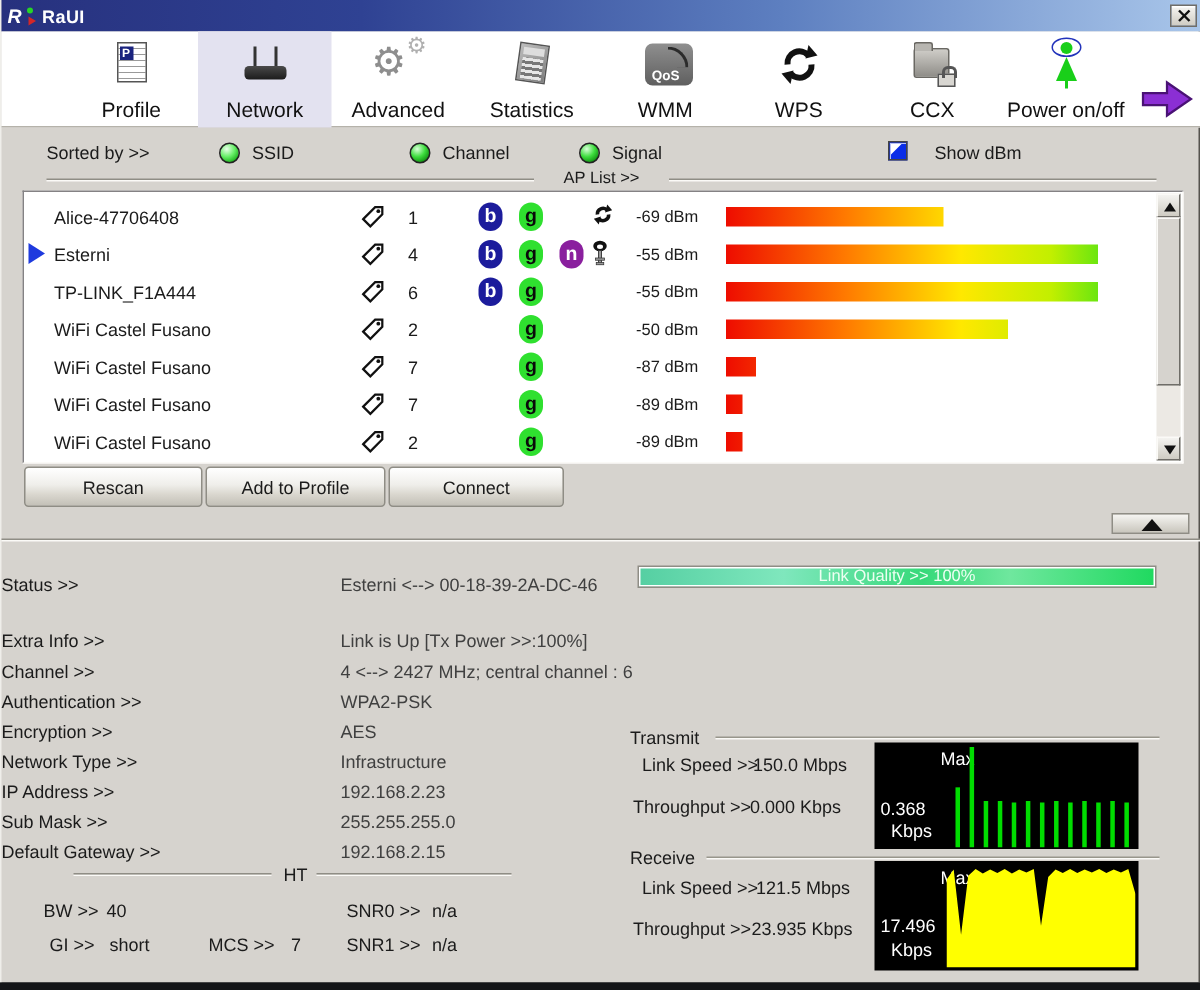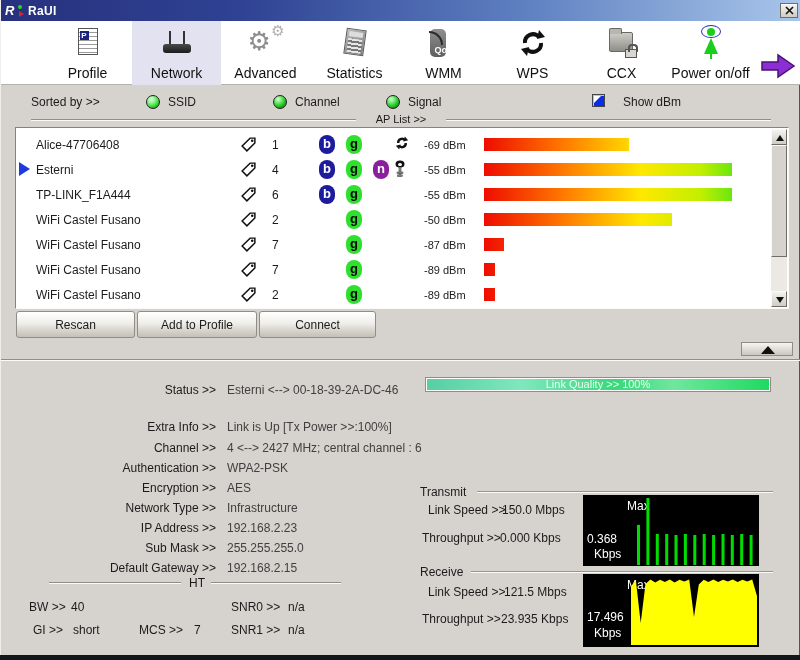--- a/index.html
+++ b/index.html
@@ -41,21 +41,21 @@
   .ic-ant1,.ic-ant2 { position:absolute; top:5px; width:2px; height:14px; background:#333; }
   .ic-ant1{ left:9px; } .ic-ant2{ left:23px; }
   .ic-gear1 { position:absolute; left:-1px; top:2px; font-size:26px; color:#8e8e8e; line-height:26px;}
   .ic-gear2 { position:absolute; right:-2px; top:-3px; font-size:15px; color:#b0b0b0; line-height:15px;}
   .ic-calc { position:absolute; left:7px; top:3px; width:20px; height:26px; transform:rotate(8deg);
       background:linear-gradient(135deg,#bdbdbd,#7d7d7d); border:1px solid #555; }
   .ic-calc::before { content:""; position:absolute; left:2px; top:2px; width:14px; height:5px; background:#ddd; }
   .ic-calc::after { content:""; position:absolute; left:2px; top:9px; width:14px; height:14px;
       background: repeating-linear-gradient(#e6e6e6 0 2px, #777 2px 4px),
                   repeating-linear-gradient(90deg,#e6e6e6 0 3px, #777 3px 5px); }
-  .ic-qos { position:absolute; left:3px; top:3px; width:16px; height:28px; border-radius:5px;
+  .ic-qos { position:absolute; left:3px; top:3px; width:32px; height:28px; border-radius:5px;
       background:linear-gradient(#8f8f8f,#5f5f5f); }
   .ic-qos-txt { position:absolute; left:5px; bottom:2px; color:#fff; font-size:9px; font-weight:bold; }
   .ic-qos-wave { position:absolute; right:3px; top:2px; width:14px; height:14px;
       border-top:2px solid #2b2b2b; border-right:2px solid #2b2b2b; border-radius:0 100% 0 0; }
   .ic-folder { position:absolute; left:4px; top:6px; width:24px; height:20px;
       background:linear-gradient(#cfcdc8,#8f8d88); border:1px solid #6a6863; border-radius:2px; }
   .ic-folder::before { content:""; position:absolute; left:-1px; top:-5px; width:11px; height:5px;
       background:#b8b6b1; border:1px solid #6a6863; border-bottom:none; border-radius:2px 2px 0 0; }
   .ic-lock { position:absolute; right:2px; bottom:2px; width:12px; height:9px; background:#d8d6d1;
       border:1px solid #555; }
@@ -124,21 +124,21 @@
       border:1px solid #8f8d85; border-radius:3px; font-size:12px; color:#1b1b1b;
       display:flex; align-items:center; justify-content:center; cursor:pointer; }
   .collapse-btn { position:absolute; left:740px; top:342px; width:52px; height:14px;
       background:linear-gradient(#f6f5f2,#c9c6bd); border:1px solid #8f8d85; cursor:pointer; }
   .collapse-btn::after { content:""; position:absolute; left:19px; top:3px;
       border-bottom:8px solid #111; border-left:7px solid transparent; border-right:7px solid transparent; }
   .groove { position:absolute; left:0; top:359px; width:800px; height:2px;
       border-top:1px solid #8f8d85; border-bottom:1px solid #fbfaf7; }
 
   
-  .stat-label { position:absolute; left:0; width:215px; text-align:right; font-size:12px; color:#1b1b1b; }
+  .stat-label { position:absolute; left:0; width:215px; font-size:12px; color:#1b1b1b; }
   .stat-value { position:absolute; left:226px; font-size:12px; color:#404040; white-space:nowrap; }
   .ht-ln { position:absolute; height:1px; background:#8f8d85; box-shadow:0 1px 0 #fbfaf7; }
   .mini { position:absolute; font-size:12px; color:#1b1b1b; }
 
   
   .qbar { position:absolute; left:424px; width:346px; height:15px; border:1px solid #8f8d85;
       box-shadow:inset 0 0 0 1px #fff;
       background:linear-gradient(90deg,#55cfa2,#7fe7bd 28%,#37d97a 55%,#6fe79e 72%,#1fd95f 100%);
       text-align:center; font-size:11px; color:#edfff2; line-height:13px; }
 

